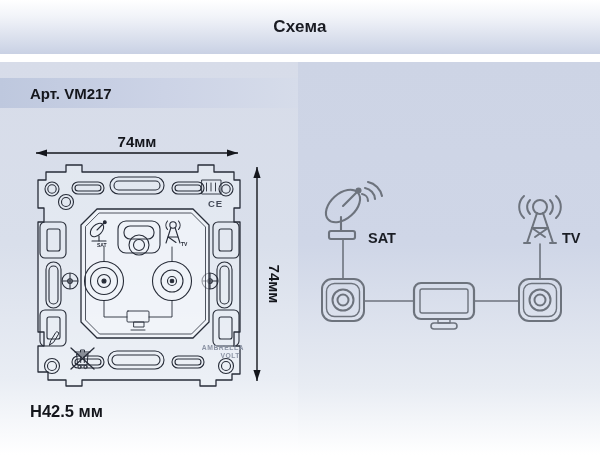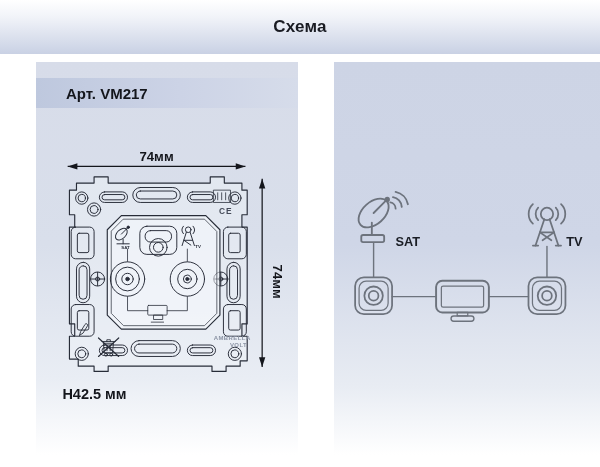--- a/index.html
+++ b/index.html
@@ -8,21 +8,21 @@
     font-family:"Liberation Sans",sans-serif;color:#14161c;
   }
   .headers{display:flex;gap:8px;height:54px;}
   .header{
     flex:1;display:flex;align-items:center;justify-content:center;
     background:linear-gradient(180deg,#ffffff 0%,#f2f4f9 30%,#c9d1e4 100%);
     font-size:17px;font-weight:600;letter-spacing:.2px;color:#191b22;
   }
   .hband{height:8px;background:#ffffff;}
   .content{display:flex;height:405px;}
-  .panel{position:relative;height:405px;margin-left:36px;}
+  .panel{position:relative;height:405px;}
   .panel.left{
     width:298px;
     background:linear-gradient(180deg,#d7dce9 0%,#d9dfeb 45%,#e9edf4 78%,#ffffff 97%);
   }
   .panel.right{
     width:302px;
     background:linear-gradient(180deg,#cdd4e5 0%,#cfd6e7 45%,#e8ecf3 80%,#ffffff 97%);
   }
   .art-band{
     position:absolute;left:0;top:16px;width:100%;height:30px;

